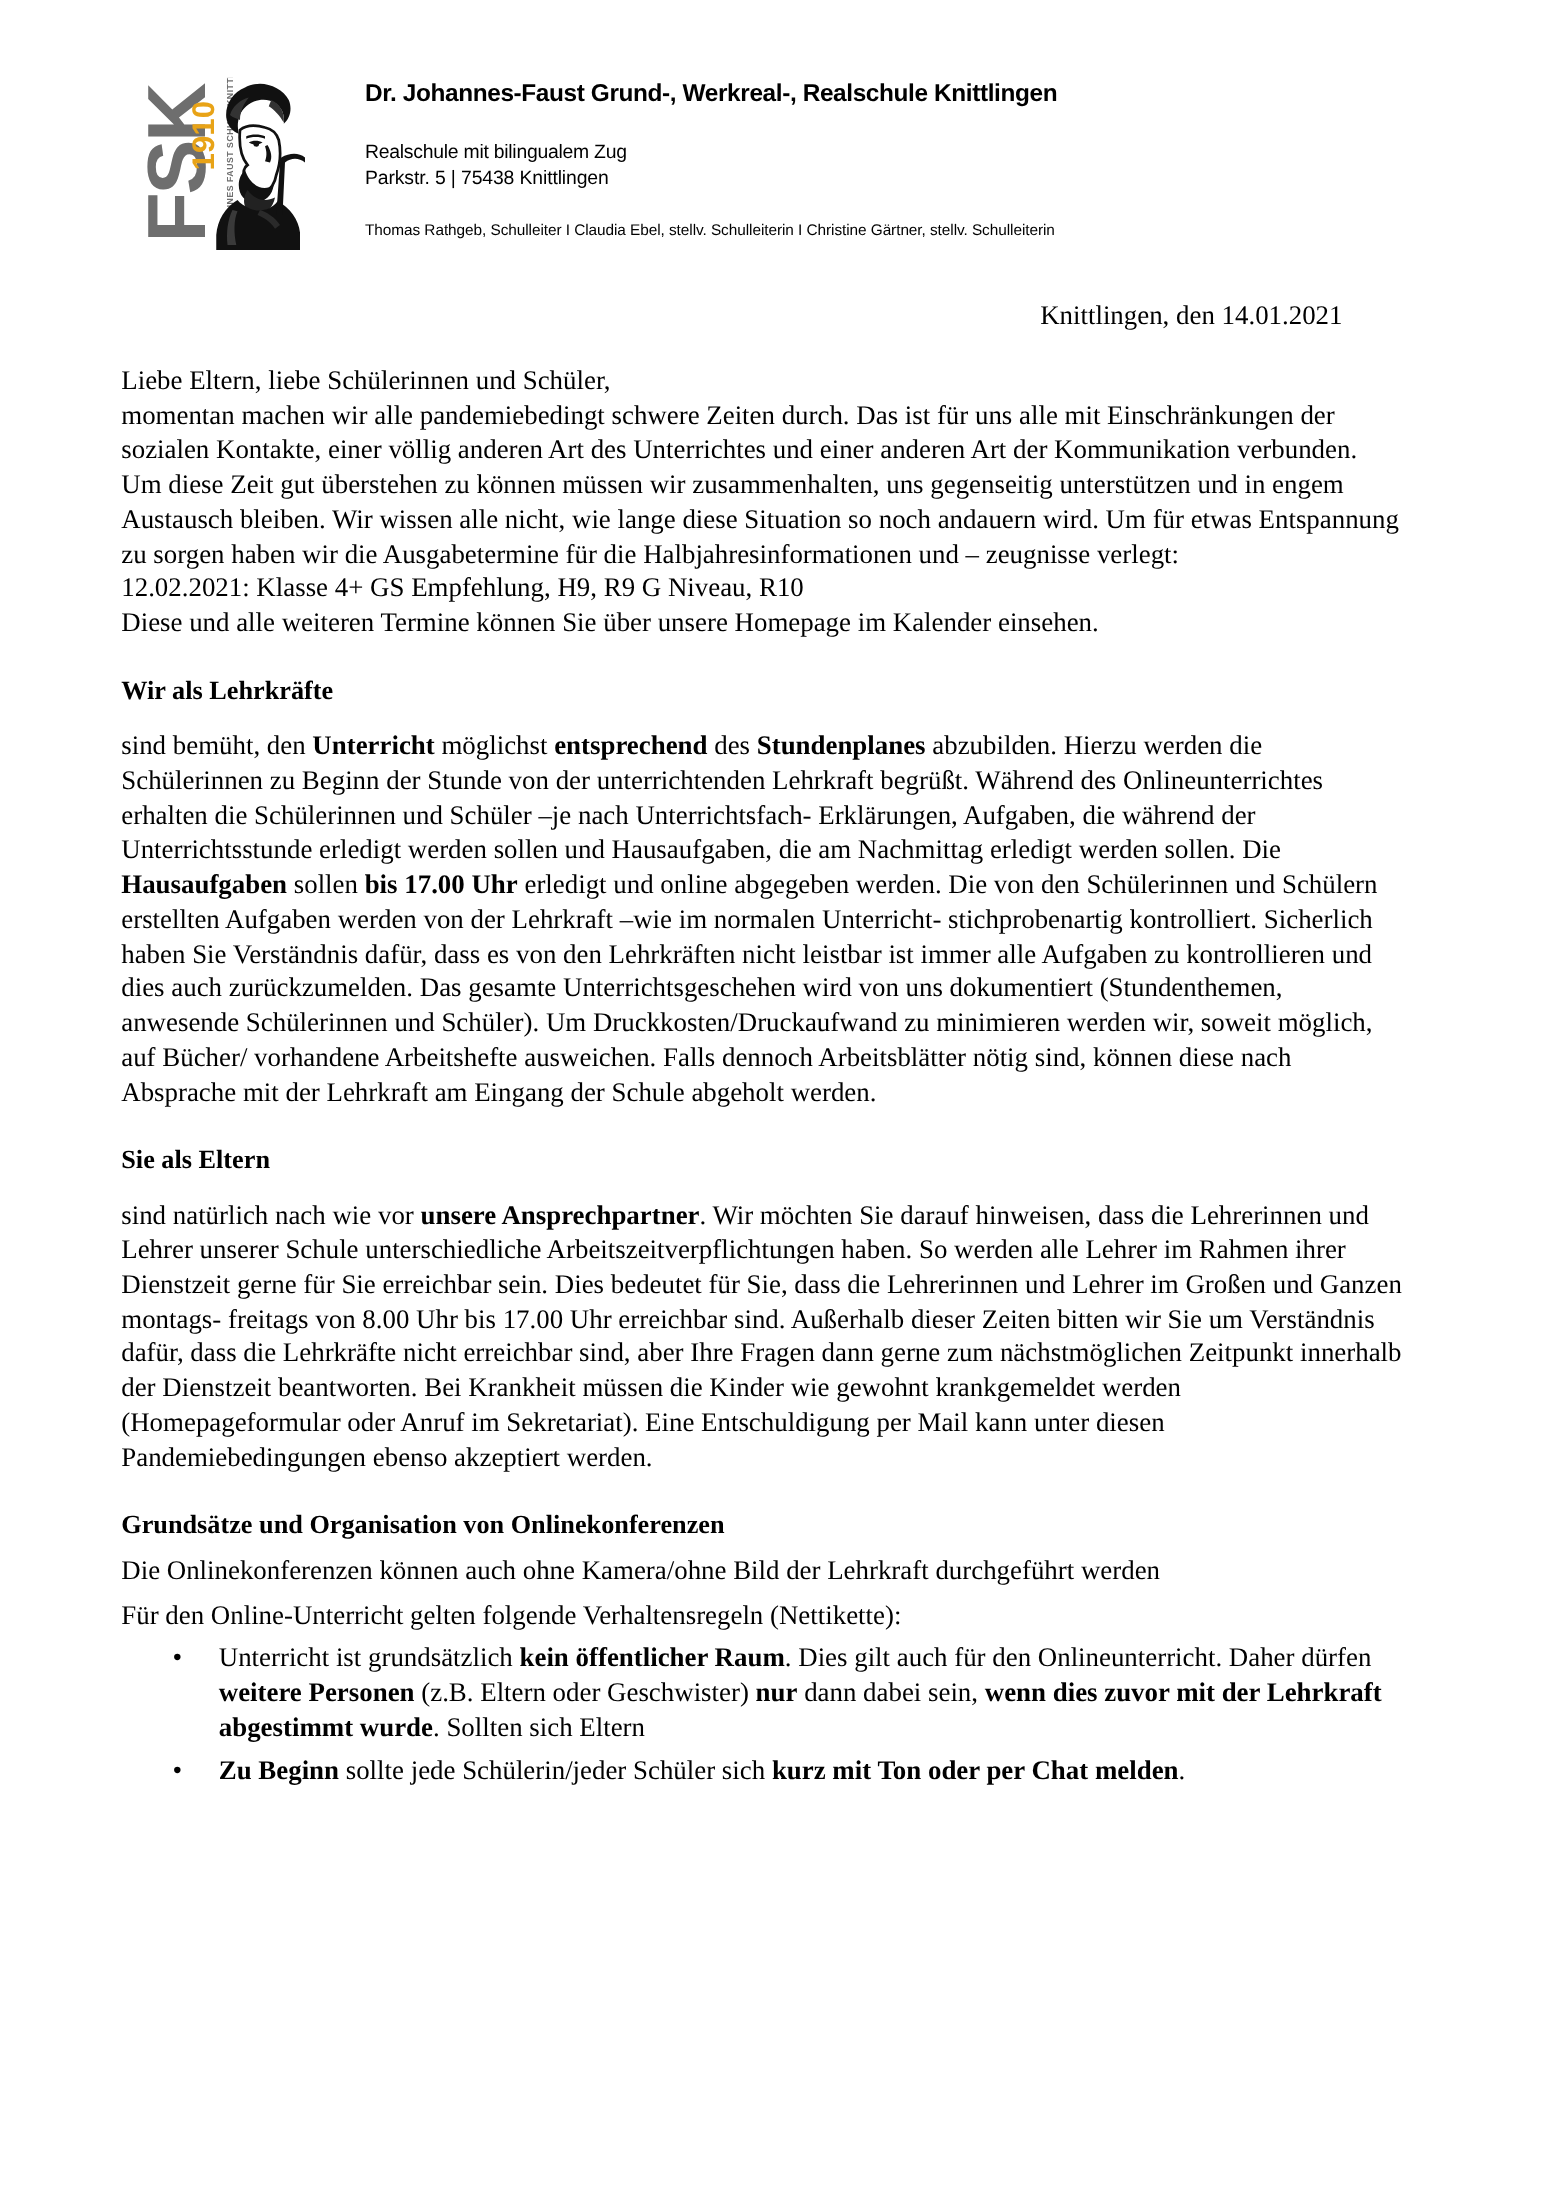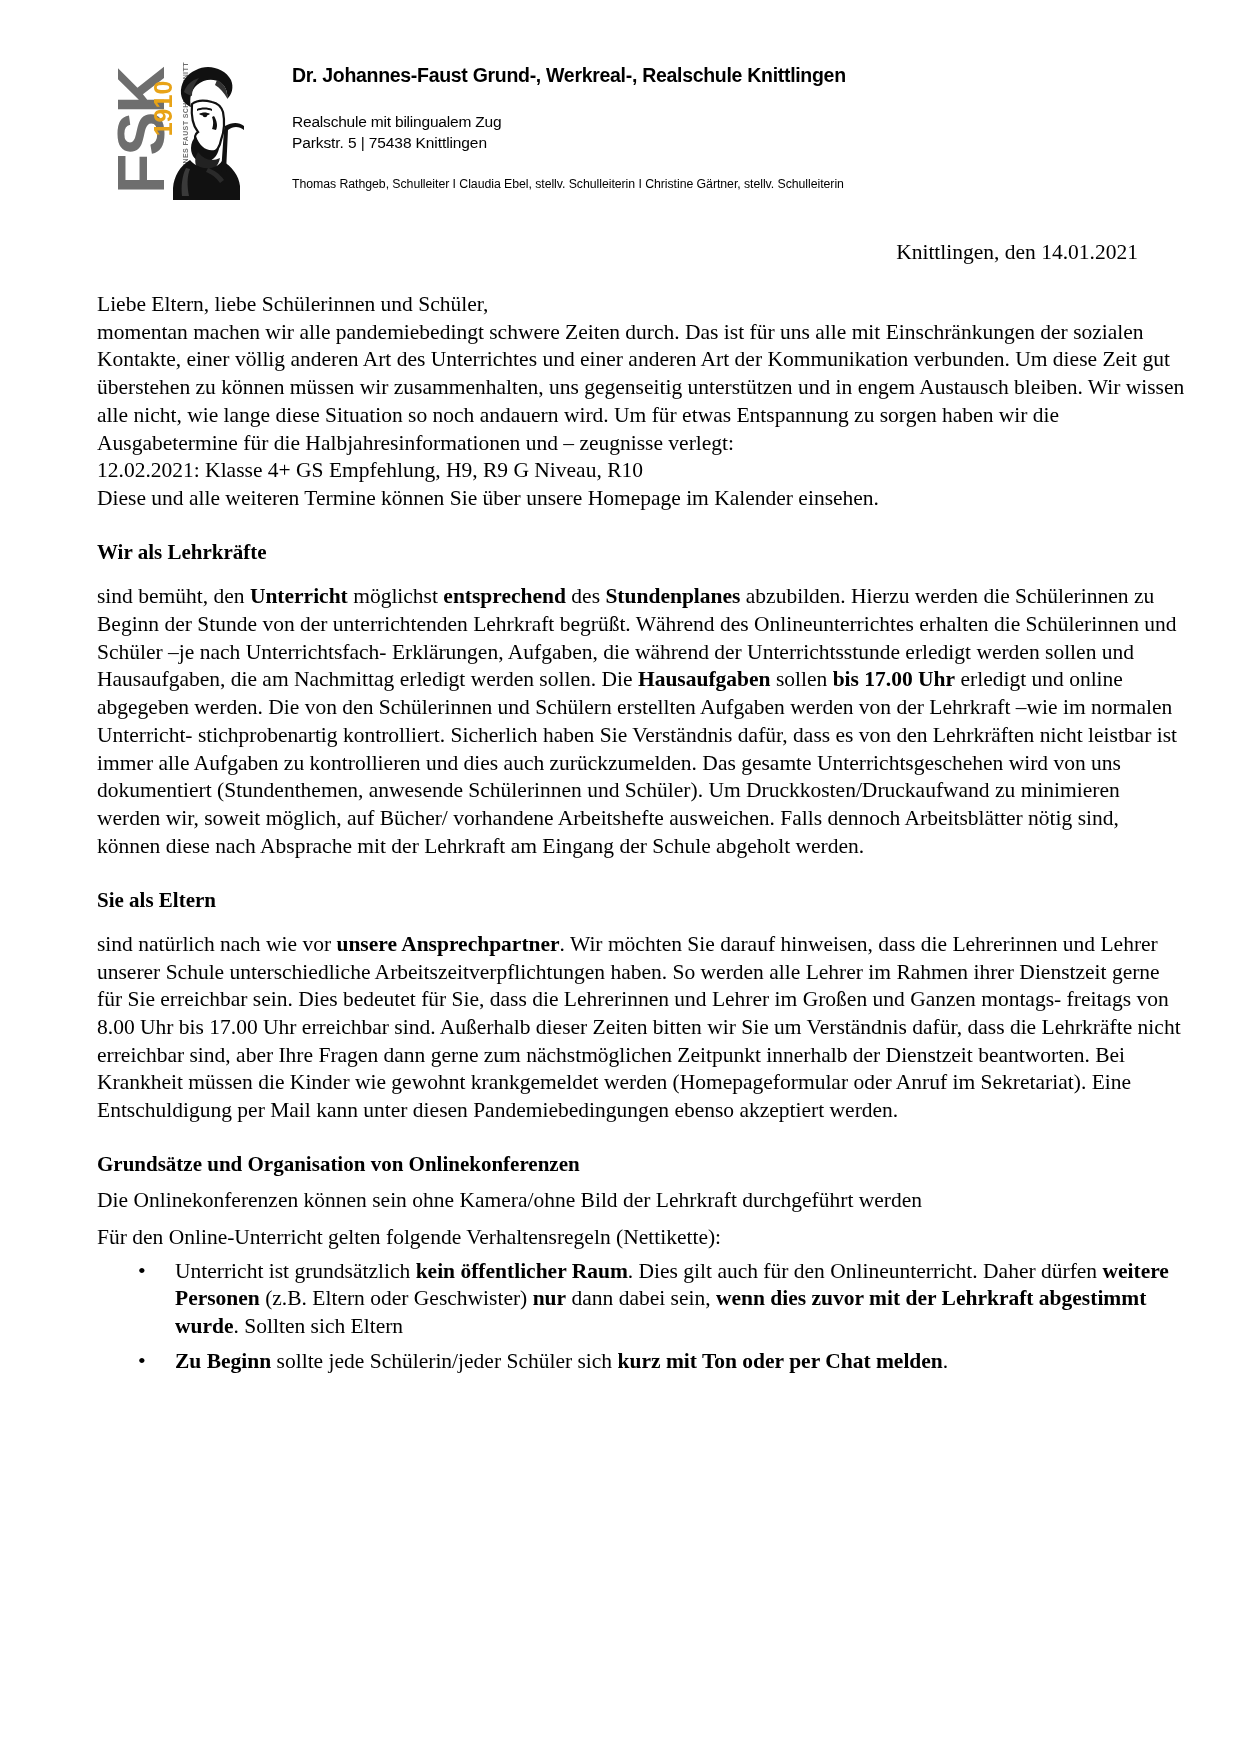--- a/index.html
+++ b/index.html
@@ -115,21 +115,21 @@
   }
   .head-staff {
     font-size: 12.3px;
     margin-top: 22px;
     letter-spacing: -0.05px;
     white-space: nowrap;
   }
 
   
   .body-area {
-    padding: 0 54px 0 97px;
+    padding: 0 118px 0 97px;
     margin-top: 38px;
     font-family: Liberation Serif, serif;
   }
   .dateline {
     text-align: right;
     font-size: 21.5px;
     padding-right: 48px;
     margin-bottom: 26px;
   }
   p.para {
@@ -233,21 +233,21 @@
     <p class="para"><span>sind bemüht, den </span><b>Unterricht</b><span> möglichst </span><b>entsprechend</b><span> des </span><b>Stundenplanes</b><span> abzubilden. Hierzu werden die Schülerinnen zu Beginn der Stunde von der unterrichtenden Lehrkraft begrüßt. Während des Onlineunterrichtes erhalten die Schülerinnen und Schüler –je nach Unterrichtsfach- Erklärungen, Aufgaben, die während der Unterrichtsstunde erledigt werden sollen und Hausaufgaben, die am Nachmittag erledigt werden sollen. Die </span><b>Hausaufgaben</b><span> sollen </span><b>bis 17.00 Uhr</b><span> erledigt und online abgegeben werden. Die von den Schülerinnen und Schülern erstellten Aufgaben werden von der Lehrkraft –wie im normalen Unterricht- stichprobenartig kontrolliert. Sicherlich haben Sie Verständnis dafür, dass es von den Lehrkräften nicht leistbar ist immer alle Aufgaben zu kontrollieren und dies auch zurückzumelden. Das gesamte Unterrichtsgeschehen wird von uns dokumentiert (Stundenthemen, anwesende Schülerinnen und Schüler).  Um Druckkosten/Druckaufwand zu minimieren werden wir, soweit möglich, auf Bücher/ vorhandene Arbeitshefte ausweichen. Falls dennoch Arbeitsblätter nötig sind, können diese nach Absprache mit der Lehrkraft am Eingang der Schule abgeholt werden.</span></p>
 
     <div class="spacer-md"></div>
     <h3 class="section">Sie als Eltern</h3>
     <div class="spacer-sm"></div>
     <p class="para"><span>sind natürlich nach wie vor </span><b>unsere Ansprechpartner</b><span>. Wir möchten Sie darauf hinweisen, dass die Lehrerinnen und Lehrer unserer Schule unterschiedliche Arbeitszeitverpflichtungen haben.  So werden alle Lehrer im Rahmen ihrer Dienstzeit gerne für Sie erreichbar sein. Dies bedeutet für Sie, dass die Lehrerinnen und Lehrer im Großen und Ganzen montags- freitags von 8.00 Uhr bis 17.00 Uhr erreichbar sind. Außerhalb dieser Zeiten bitten wir Sie um Verständnis dafür, dass die Lehrkräfte nicht erreichbar sind, aber Ihre Fragen dann gerne zum nächstmöglichen Zeitpunkt innerhalb der Dienstzeit beantworten. Bei Krankheit müssen die Kinder wie gewohnt krankgemeldet werden (Homepageformular oder Anruf im Sekretariat). Eine Entschuldigung per Mail kann unter diesen Pandemiebedingungen ebenso akzeptiert werden.</span></p>
 
     <div class="spacer-md"></div>
     <h3 class="section">Grundsätze und Organisation von Onlinekonferenzen</h3>
     <div style="height:9px"></div>
-    <p class="para">Die Onlinekonferenzen können sein ohne Kamera/ohne Bild der Lehrkraft durchgeführt werden</p>
+    <p class="para">Die Onlinekonferenzen können auch ohne Kamera/ohne Bild der Lehrkraft durchgeführt werden</p>
     <div style="height:9px"></div>
     <p class="para">Für den Online-Unterricht gelten folgende Verhaltensregeln (Nettikette):</p>
 
     <ul class="rules">
       <li><span>Unterricht ist grundsätzlich </span><b>kein öffentlicher Raum</b><span>. Dies gilt auch für den Onlineunterricht. Daher dürfen </span><b>weitere Personen</b><span> (z.B. Eltern oder Geschwister) </span><b>nur</b><span> dann dabei sein, </span><b>wenn dies zuvor mit der Lehrkraft abgestimmt wurde</b><span>. Sollten sich Eltern</span></li>
       <li><b>Zu Beginn</b><span> sollte jede Schülerin/jeder Schüler sich </span><b>kurz mit Ton oder per Chat melden</b><span>.</span></li>
     </ul>
 
   </div>
 </div>

